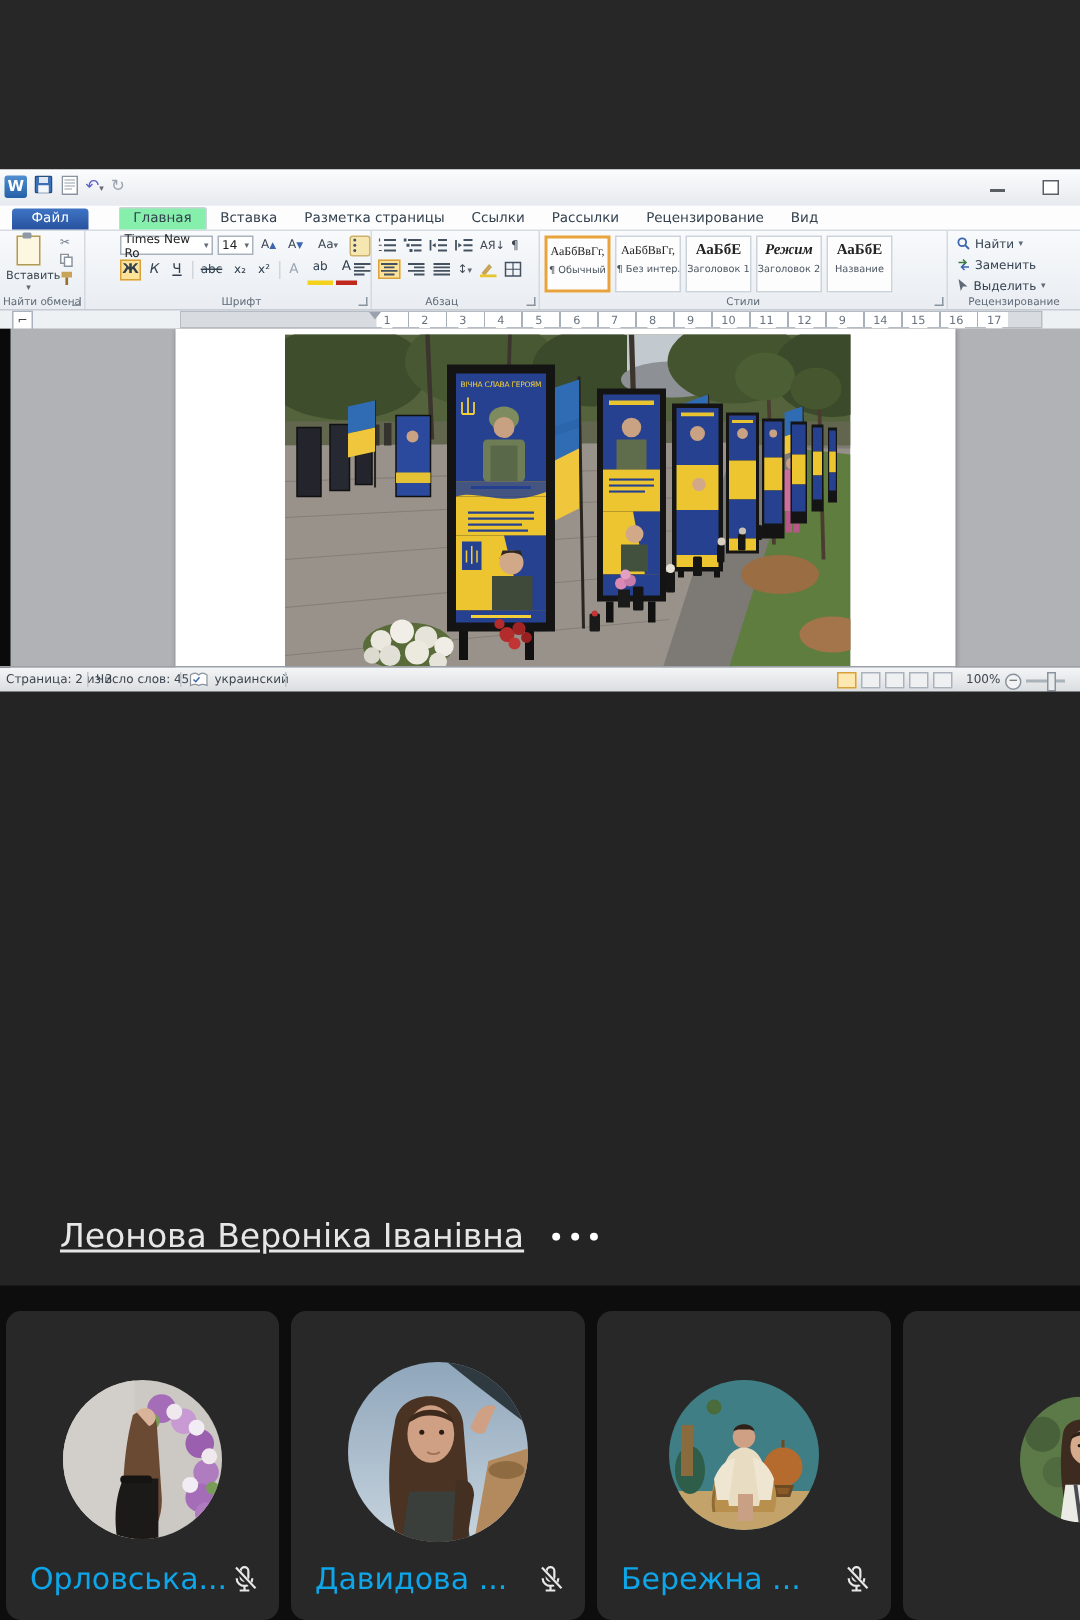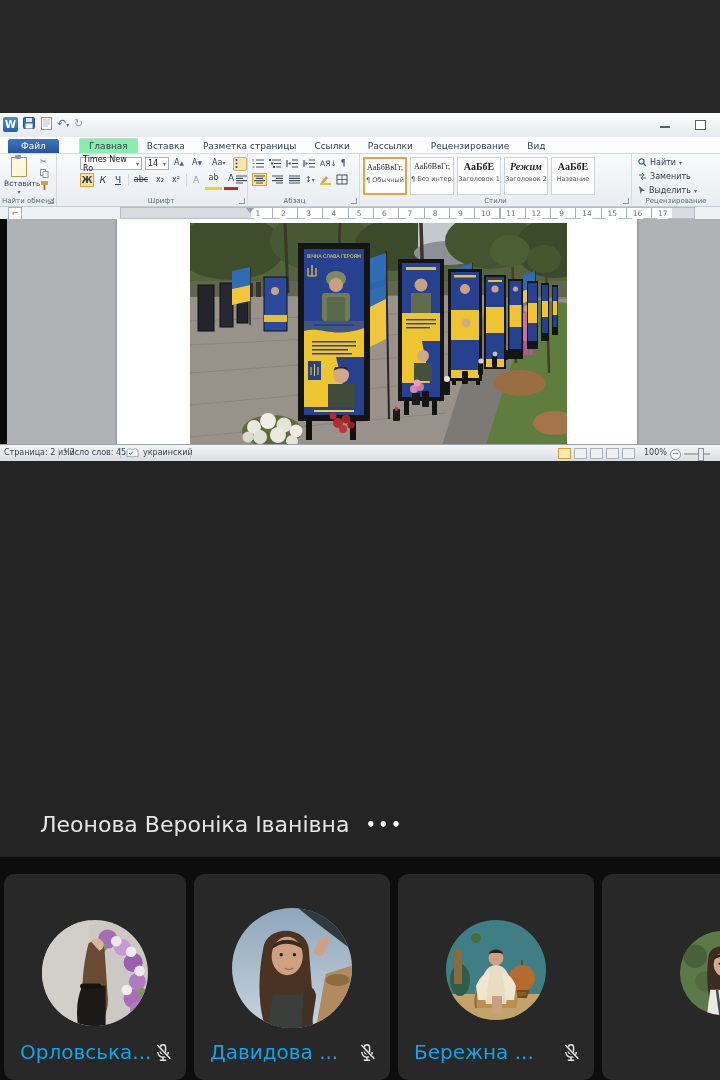--- a/index.html
+++ b/index.html
@@ -3,21 +3,21 @@
 <meta charset="utf-8">
 <style>
   html,body{margin:0;padding:0;}
   body{width:720px;height:1080px;position:relative;overflow:hidden;background:#272727;
        font-family:"DejaVu Sans","Liberation Sans",sans-serif;}
   .abs{position:absolute;}
 
   
   #top-band{left:0;top:0;width:720px;height:113px;background:#272727;}
   #stage{left:0;top:461px;width:720px;height:396px;background:#242424;}
-  #presenter-name{left:40px;top:812px;font-size:22px;color:#e6e6e6;}
+  #presenter-name{left:40px;top:812px;font-size:22px;color:#e6e6e6;text-decoration:underline;}
   #presenter-dots{left:366px;top:816px;font-size:15px;color:#fff;letter-spacing:3px;font-weight:bold;}
 
   #strip{left:0;top:857px;width:720px;height:223px;background:#0d0d0d;}
   .tile{position:absolute;top:17px;height:206px;background:#282828;border-radius:10px;overflow:hidden;}
   .avatar{position:absolute;border-radius:50%;overflow:hidden;left:50%;transform:translateX(-50%);}
   .avatar svg{display:block;width:100%;height:100%;}
   .pname{position:absolute;left:16px;top:166px;font-size:20px;color:#0ea5e9;white-space:nowrap;
          max-width:72%;overflow:hidden;}
   .mic{position:absolute;right:12px;top:168px;width:22px;height:22px;}
 

